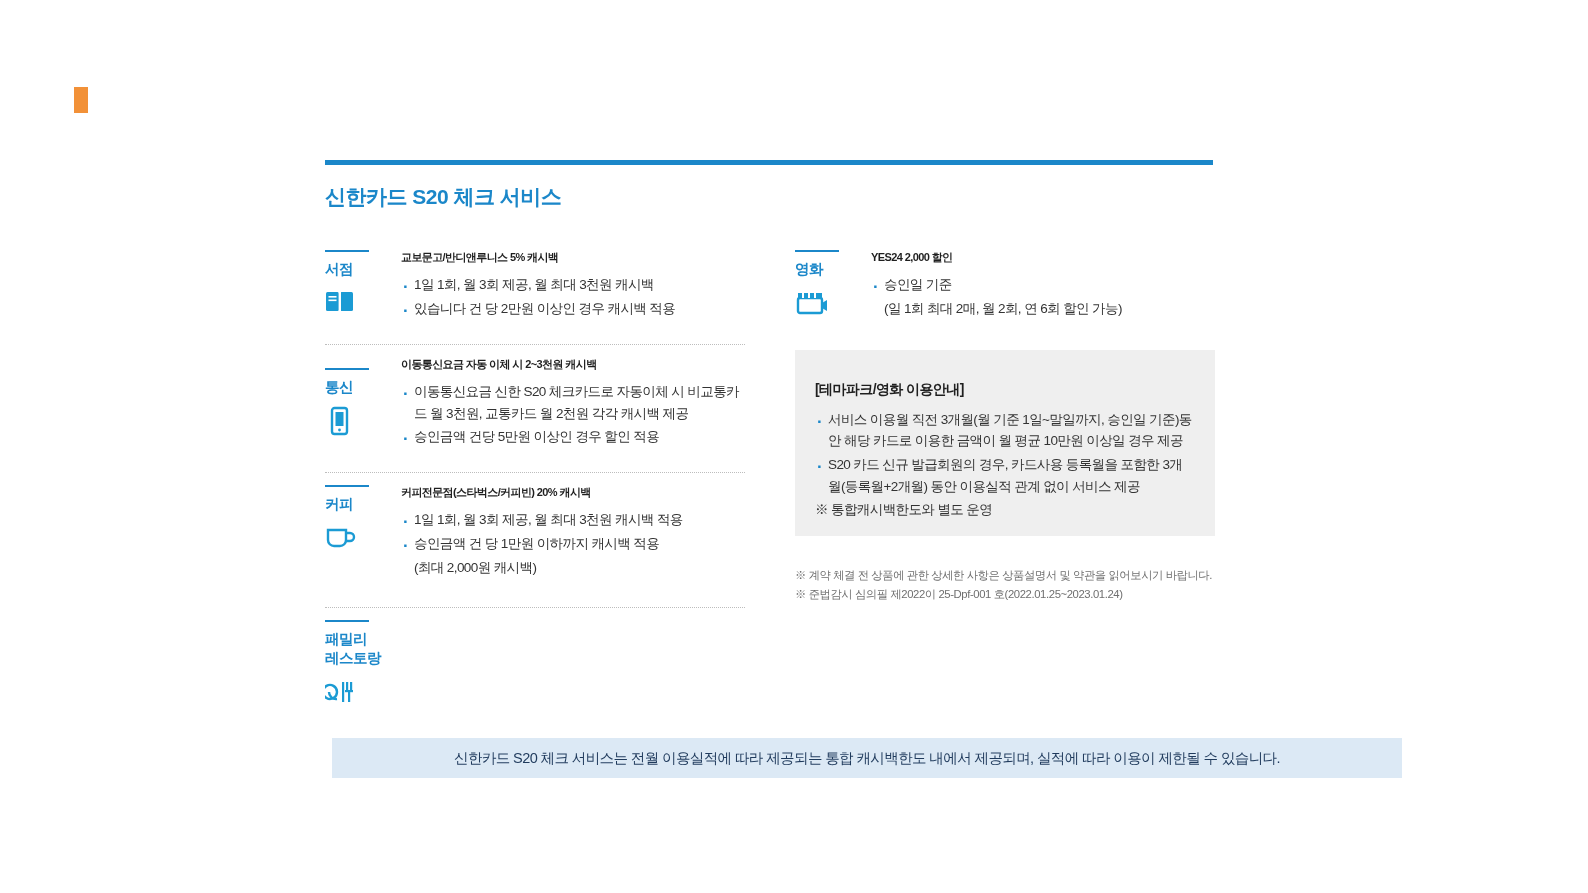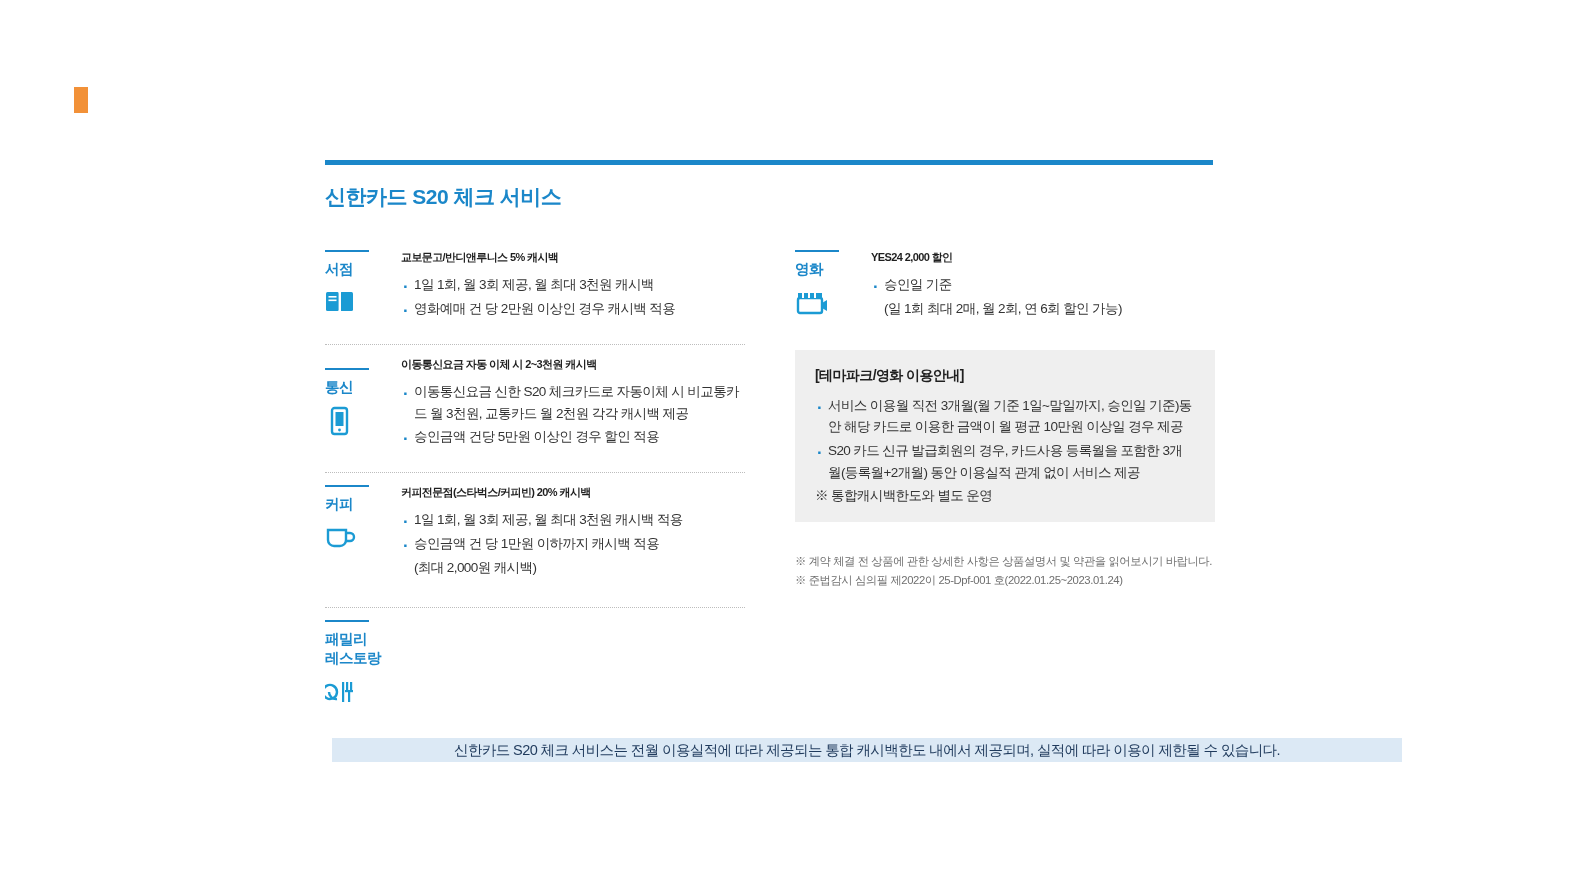--- a/index.html
+++ b/index.html
@@ -122,21 +122,21 @@
     color: #1b87c9;
     font-weight: bold;
   }
   ul.bullets li.nodot { padding-left: 13px; }
   ul.bullets li.nodot::before { content: ""; }
 
   
   .info-box {
     margin-top: 28px;
     background: #efefef;
-    padding: 17px 20px 15px 20px;
+    padding: 31px 20px 15px 20px;
     width: 380px;
   }
   .info-title {
     font-size: 14px;
     font-weight: bold;
     color: #1f1f1f;
     letter-spacing: -0.6px;
     margin-bottom: 10px;
   }
   .info-box ul.bullets li { font-size: 13.5px; line-height: 1.6; }
@@ -155,21 +155,21 @@
     line-height: 1.75;
     letter-spacing: -0.4px;
   }
 
   
   .footer-bar {
     position: absolute;
     left: 332px;
     top: 738px;
     width: 1070px;
-    height: 24px;
+    height: 40px;
     background: #dce9f5;
     display: flex;
     align-items: center;
     justify-content: center;
   }
   .footer-text {
     font-size: 14.5px;
     color: #1f3a5c;
     letter-spacing: -0.6px;
   }
@@ -199,21 +199,21 @@
             <rect x="13.6" y="3" width="2.4" height="19" fill="#ffffff"></rect>
             <rect x="3.5" y="7" width="8" height="1.6" fill="#ffffff"></rect>
             <rect x="3.5" y="10.5" width="8" height="1.6" fill="#ffffff"></rect>
           </svg>
         </div>
       </div>
       <div class="body-col">
         <div class="b-title">교보문고/반디앤루니스 5% 캐시백</div>
         <ul class="bullets">
           <li>1일 1회, 월 3회 제공, 월 최대 3천원 캐시백</li>
-          <li>영화예매 건 당 2만원 이상인 경우 캐시백 적용</li>
+          <li>있습니다 건 당 2만원 이상인 경우 캐시백 적용</li>
         </ul>
       </div>
     </div>
 
     <div class="row" style="margin-top:22px;align-items:center;">
       <div class="cat">
         <div class="cat-rule"></div>
         <div class="cat-label">통신</div>
         <div class="cat-icon">
           <svg width="30" height="30" viewBox="0 0 30 30" aria-hidden="true">

